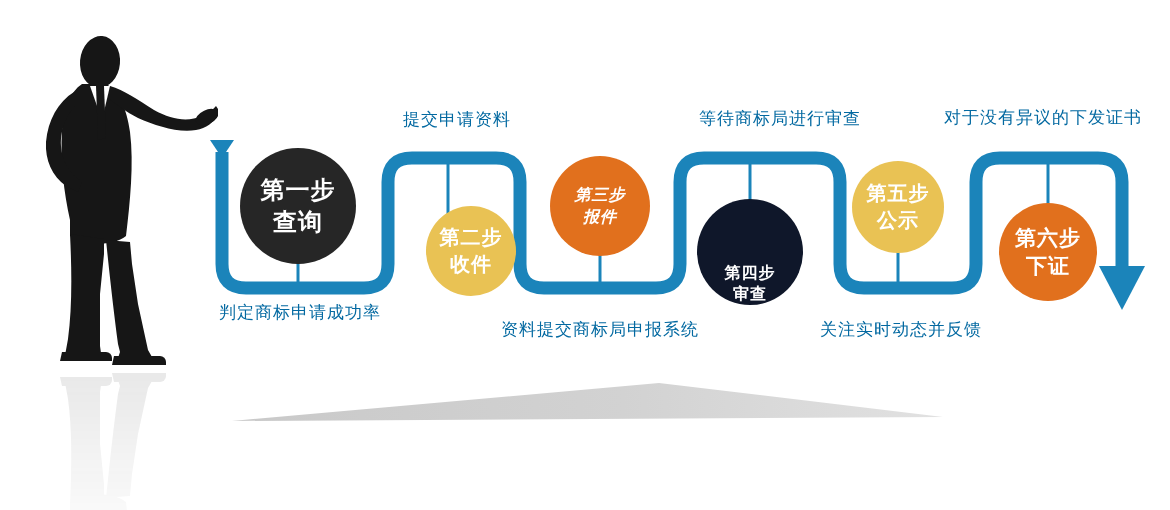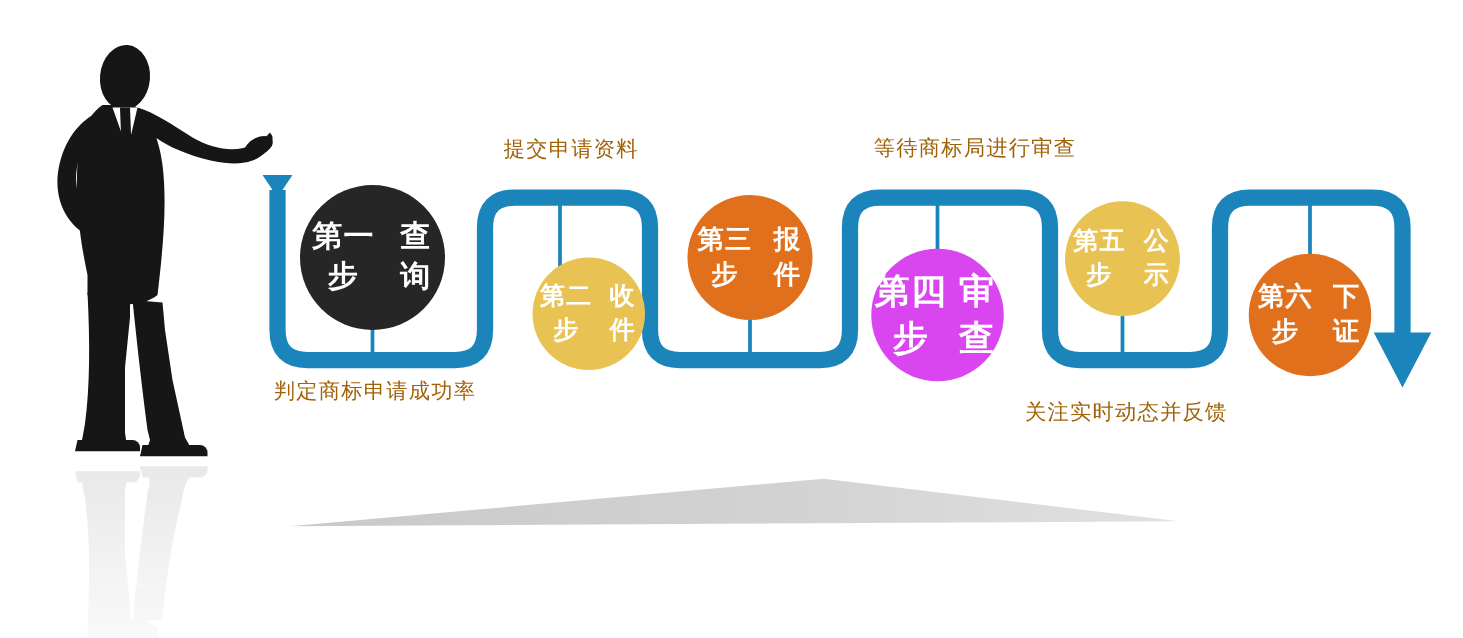--- a/index.html
+++ b/index.html
@@ -2,26 +2,26 @@
 <html><head>
 <meta charset="utf-8">
 <style>
   html,body{margin:0;padding:0;background:#fff;}
   .stage{
     position:relative;width:1170px;height:510px;background:#ffffff;overflow:hidden;
     font-family:"Liberation Sans","DejaVu Sans",sans-serif;
   }
   .flow-svg{position:absolute;left:0;top:0;width:1170px;height:510px;}
   .circle{
-    position:absolute;border-radius:50%;color:#fff;display:flex;flex-direction:row;
+    position:absolute;border-radius:50%;color:#fff;display:flex;flex-direction:column;
     align-items:center;justify-content:center;font-weight:bold;line-height:1.35;
     text-align:center;letter-spacing:1px;
   }
   .note{
-    position:absolute;transform:translateX(-50%);font-size:17px;color:#a16207;
+    position:absolute;transform:translateX(-50%);font-size:17px;color:#0369a1;
     white-space:nowrap;letter-spacing:1px;
   }
   .man{position:absolute;left:26px;top:34px;width:192px;height:334px;}
   .man-reflection{
     position:absolute;left:26px;top:370px;width:192px;height:334px;opacity:.13;
     -webkit-mask-image:linear-gradient(to bottom, rgba(0,0,0,.75) 0%, rgba(0,0,0,0) 55%);
     mask-image:linear-gradient(to bottom, rgba(0,0,0,.75) 0%, rgba(0,0,0,0) 55%);
   }
   .man-reflection svg{transform:scaleY(-1);}
 </style>
@@ -102,38 +102,40 @@
   <div class="circle" style="left: 240px; top: 148px; width: 116px; height: 116px; font-size: 24px; background: rgb(38, 38, 38);">
     <span>第一步</span>
     <span>查询</span>
   </div>
 
   <div class="circle" style="left: 426px; top: 206px; width: 90px; height: 90px; font-size: 20px; background: rgb(233, 194, 84);">
     <span>第二步</span>
     <span>收件</span>
   </div>
 
-  <div class="circle" style="left: 550px; top: 156px; width: 100px; height: 100px; font-size: 21px; background: rgb(225, 112, 29);">
+  <div class="circle" style="left: 550px; top: 156px; width: 100px; height: 100px; font-size: 16px; background: rgb(225, 112, 29); font-style: italic;">
     <span>第三步</span>
     <span>报件</span>
   </div>
 
-  <div class="circle" style="left: 697px; top: 199px; width: 106px; height: 106px; font-size: 28px; background: #d946ef;">
+  <div class="circle" style="left: 697px; top: 199px; width: 106px; height: 106px; font-size: 16px; background: #0f172a; justify-content: flex-end;">
     <span>第四步</span>
     <span>审查</span>
   </div>
 
   <div class="circle" style="left: 852px; top: 161px; width: 92px; height: 92px; font-size: 20px; background: rgb(233, 194, 84);">
     <span>第五步</span>
     <span>公示</span>
   </div>
 
   <div class="circle" style="left: 999px; top: 203px; width: 98px; height: 98px; font-size: 21px; background: rgb(225, 112, 29);">
     <span>第六步</span>
     <span>下证</span>
   </div>
 
   <div class="note" style="left:300px;top:301px">判定商标申请成功率</div>
   <div class="note" style="left:457px;top:108px">提交申请资料</div>
+  <div class="note" style="left:600px;top:318px">资料提交商标局申报系统</div>
   <div class="note" style="left:780px;top:107px">等待商标局进行审查</div>
   <div class="note" style="left:901px;top:318px">关注实时动态并反馈</div>
+  <div class="note" style="left:1043px;top:106px">对于没有异议的下发证书</div>
 
 </div>
 
 </body></html>

